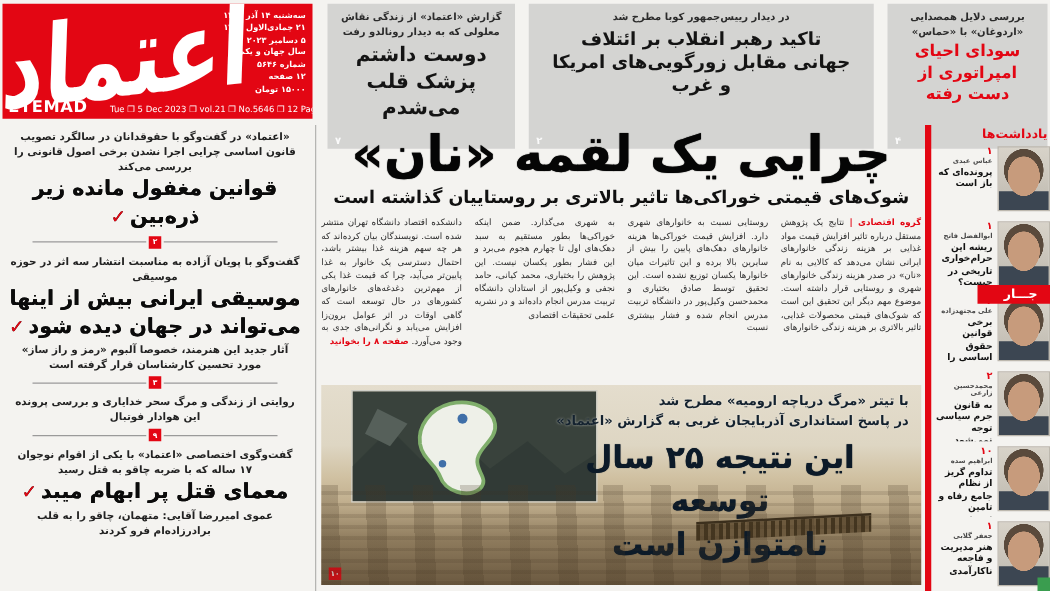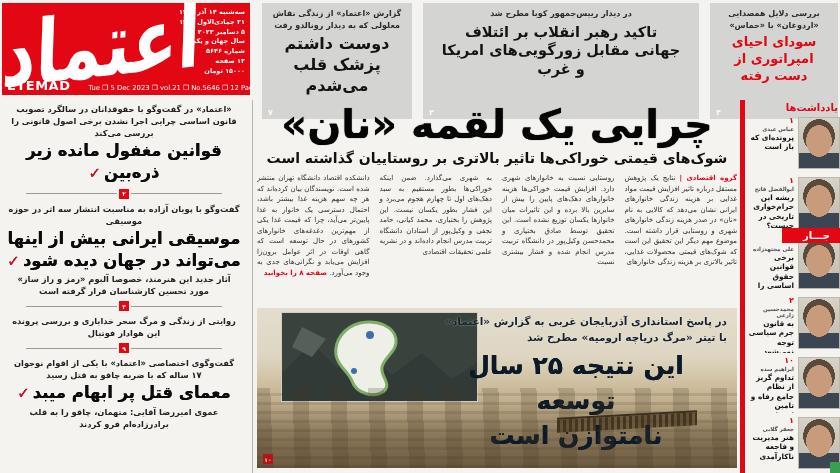--- a/index.html
+++ b/index.html
@@ -163,22 +163,22 @@
     <div class="pier"></div>
     <svg class="inset" viewBox="0 0 195 88" preserveAspectRatio="none">
       <rect width="195" height="88" fill="#39423c"></rect>
       <path d="M0 60 L30 30 L55 55 L80 34 L110 62 L140 40 L170 66 L195 50 L195 88 L0 88 Z" fill="#2e3833" opacity="0.7"></path>
       <path d="M78 10 C96 6 112 14 114 26 C116 38 102 44 100 54 C98 64 110 70 102 78 C92 86 74 80 70 68 C66 58 56 54 54 42 C52 28 62 14 78 10 Z" fill="#eef0e8" stroke="#7fae6b" stroke-width="3"></path>
       <circle cx="88" cy="22" r="4" fill="#3f6fa8"></circle>
       <circle cx="72" cy="58" r="3" fill="#3f6fa8"></circle>
       <path d="M20 14 L44 26 L30 44 L10 34 Z" fill="#56605a"></path>
     </svg>
     <div class="photo-kicker">
+      <div>با تیتر «مرگ دریاچه ارومیه» مطرح شد</div>
       <div>در پاسخ استانداری آذربایجان غربی به گزارش «اعتماد»</div>
-      <div>با تیتر «مرگ دریاچه ارومیه» مطرح شد</div>
     </div>
     <div class="photo-headline">
       <div>این نتیجه ۲۵ سال توسعه</div>
       <div>نامتوازن است</div>
     </div>
     <b class="pbadge">۱۰</b>
   </div>
 
   <div class="redbar"></div>
   <div class="notes">

